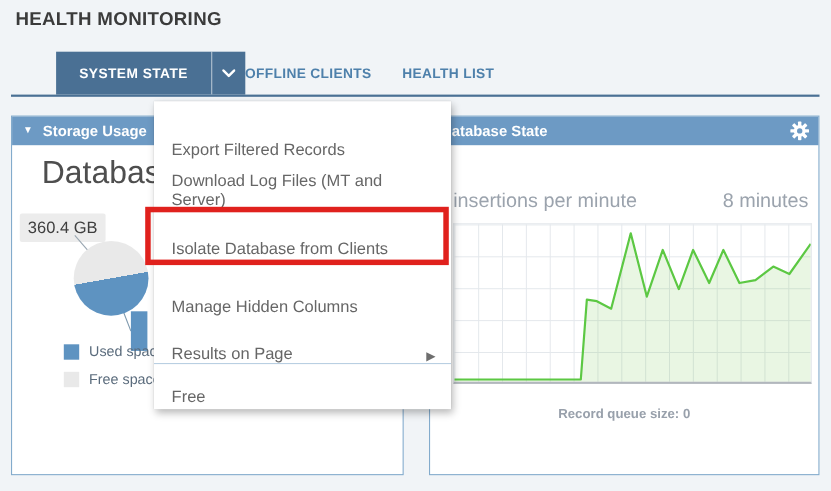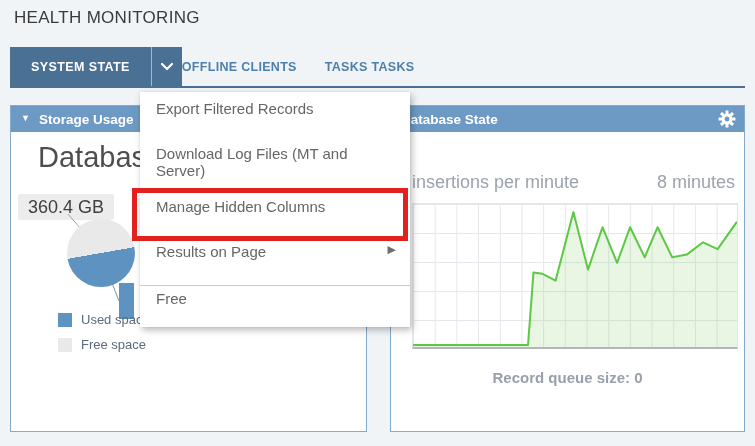--- a/index.html
+++ b/index.html
@@ -5,26 +5,26 @@
   html,body{margin:0;padding:0;}
   body{
     width:755px;height:446px;position:relative;overflow:hidden;
     background:#f1f4f7;
     font-family:"Liberation Sans","DejaVu Sans",sans-serif;
     -webkit-font-smoothing:antialiased;
   }
   
   .page-title{
     position:absolute;left:14px;top:8px;
-    font-size:17px;font-weight:normal;color:#3b3b3b;letter-spacing:.3px;
+    font-size:17px;font-weight:bold;color:#3b3b3b;letter-spacing:.3px;
   }
   .tabbar{position:absolute;left:10px;top:47px;right:10px;height:39px;display:flex;align-items:stretch;}
   .tab-active{
     background:#4a7094;color:#fff;font-size:12.5px;font-weight:bold;letter-spacing:.4px;
-    display:flex;align-items:center;padding:0 21px;cursor:pointer;
+    display:flex;align-items:center;padding:0 21px;cursor:pointer;margin-left:41px;
   }
   .tab-caret{
     background:#4a7094;width:30px;display:flex;align-items:center;justify-content:center;
     border-left:1px solid rgba(255,255,255,.5);cursor:pointer;
   }
   .tab-link{
     display:flex;align-items:center;color:#4e80ab;font-size:12.5px;font-weight:bold;
     letter-spacing:.3px;cursor:pointer;
   }
   .tab-link.offline{}
@@ -38,22 +38,22 @@
     display:flex;align-items:center;padding:0 10px;position:relative;
   }
   .panel-left{left:10px;top:105px;width:357px;height:327px;}
   .panel-right{left:390px;top:105px;width:355px;height:327px;}
   .collapse-tri{font-size:9px;margin-right:9px;position:relative;top:-1px;}
   .panel-body{position:relative;width:100%;height:299px;}
 
   
   .storage-title{position:absolute;left:27px;top:9px;font-size:29px;font-weight:300;color:#4e4e4e;}
   .callout-chip{
-    position:absolute;left:7px;top:62px;width:96px;height:26px;background:#ececec;border-radius:2px;
-    display:flex;align-items:center;justify-content:center;font-size:18px;color:#3f3f3f;
+    position:absolute;left:7px;top:62px;width:78px;height:26px;background:#ececec;border-radius:2px;
+    display:flex;align-items:center;justify-content:center;font-size:15px;color:#3f3f3f;
   }
   .pie{position:absolute;left:56px;top:87px;width:68px;height:68px;border-radius:50%;}
   .callout-bar{position:absolute;left:108px;top:151px;width:15px;height:36px;}
   .decor-svg{position:absolute;left:0;top:0;pointer-events:none;}
   .legend{position:absolute;left:47px;top:180px;display:flex;flex-direction:column;gap:10px;}
   .legend-row{display:flex;align-items:center;gap:9px;font-size:13px;color:#5a6b7c;}
   .legend-swatch{width:14px;height:14px;display:inline-block;}
 
   
   .stats-row{
@@ -64,32 +64,32 @@
     position:absolute;left:21px;top:71px;width:326px;height:146px;box-sizing:border-box;
     border:1px solid #e2e6ea;border-bottom:2px solid #b2b7bd;
     background-image:
       linear-gradient(to right,#e4e8ec 1px,transparent 1px),
       linear-gradient(to bottom,#e4e8ec 1px,transparent 1px);
     background-size:21.7px 29px;
   }
   .chart svg{position:absolute;left:0;top:0;width:100%;height:100%;}
   .queue-footer{
     position:absolute;left:0;right:0;top:237px;text-align:center;
-    font-size:15px;font-weight:bold;color:#98a0ab;
+    font-size:12px;font-weight:bold;color:#98a0ab;
   }
   .gear{position:absolute;right:8px;top:4px;width:18px;height:18px;cursor:pointer;}
 
   
   .dropdown{
     position:absolute;left:140px;top:92px;width:270px;z-index:90;background:#fff;
     box-shadow:2px 3px 7px rgba(0,0,0,.28), 0 0 1px rgba(0,0,0,.15);
     padding:8px 0 3px 0;box-sizing:border-box;
   }
   .menu-item{
-    height:45px;display:flex;align-items:flex-start;padding:0 14px 0 16px;
+    height:45px;display:flex;align-items:flex-end;padding:0 14px 0 16px;
     font-size:15px;color:#666;cursor:pointer;justify-content:space-between;
   }
   .menu-item.mi-manage{margin-top:8px;}
   .menu-item.mi-results{height:42px;}
   .menu-item.mi-help{height:34px;padding-top:4px;}
   .menu-divider{border-top:1px solid #b9cfe2;margin:0;}
   .submenu-arrow{font-size:11px;color:#6e6e6e;}
 
   
   .annotation-box{
@@ -108,21 +108,21 @@
   </div>
   <div class="tab-caret">
     <svg width="12" height="8" viewBox="0 0 12 8">
       <polyline points="1,1 6,6 11,1" fill="none" stroke="#ffffff" stroke-width="2.2" stroke-linecap="round" stroke-linejoin="round"></polyline>
     </svg>
   </div>
   <div class="tab-link offline">
     <span>OFFLINE CLIENTS</span>
   </div>
   <div class="tab-link tasks">
-    <span>TASKS TASKS</span>
+    <span>HEALTH LIST</span>
   </div>
 </div>
 <div class="tab-underline"></div>
 
 <div class="panel panel-left">
   <div class="panel-header">
     <span class="collapse-tri">▼</span>
     <span>Storage Usage</span>
   </div>
   <div class="panel-body">
@@ -180,20 +180,23 @@
   </div>
 </div>
 
 <div class="dropdown">
   <div class="menu-item">
     <span>Export Filtered Records</span>
   </div>
   <div class="menu-item">
     <span>Download Log Files (MT and Server)</span>
   </div>
+  <div class="menu-item">
+    <span>Isolate Database from Clients</span>
+  </div>
   <div class="menu-item mi-manage">
     <span>Manage Hidden Columns</span>
   </div>
   <div class="menu-item mi-results">
     <span>Results on Page</span>
     <span class="submenu-arrow">▶</span>
   </div>
   <div class="menu-divider"></div>
   <div class="menu-item mi-help">
     <span>Free</span>

